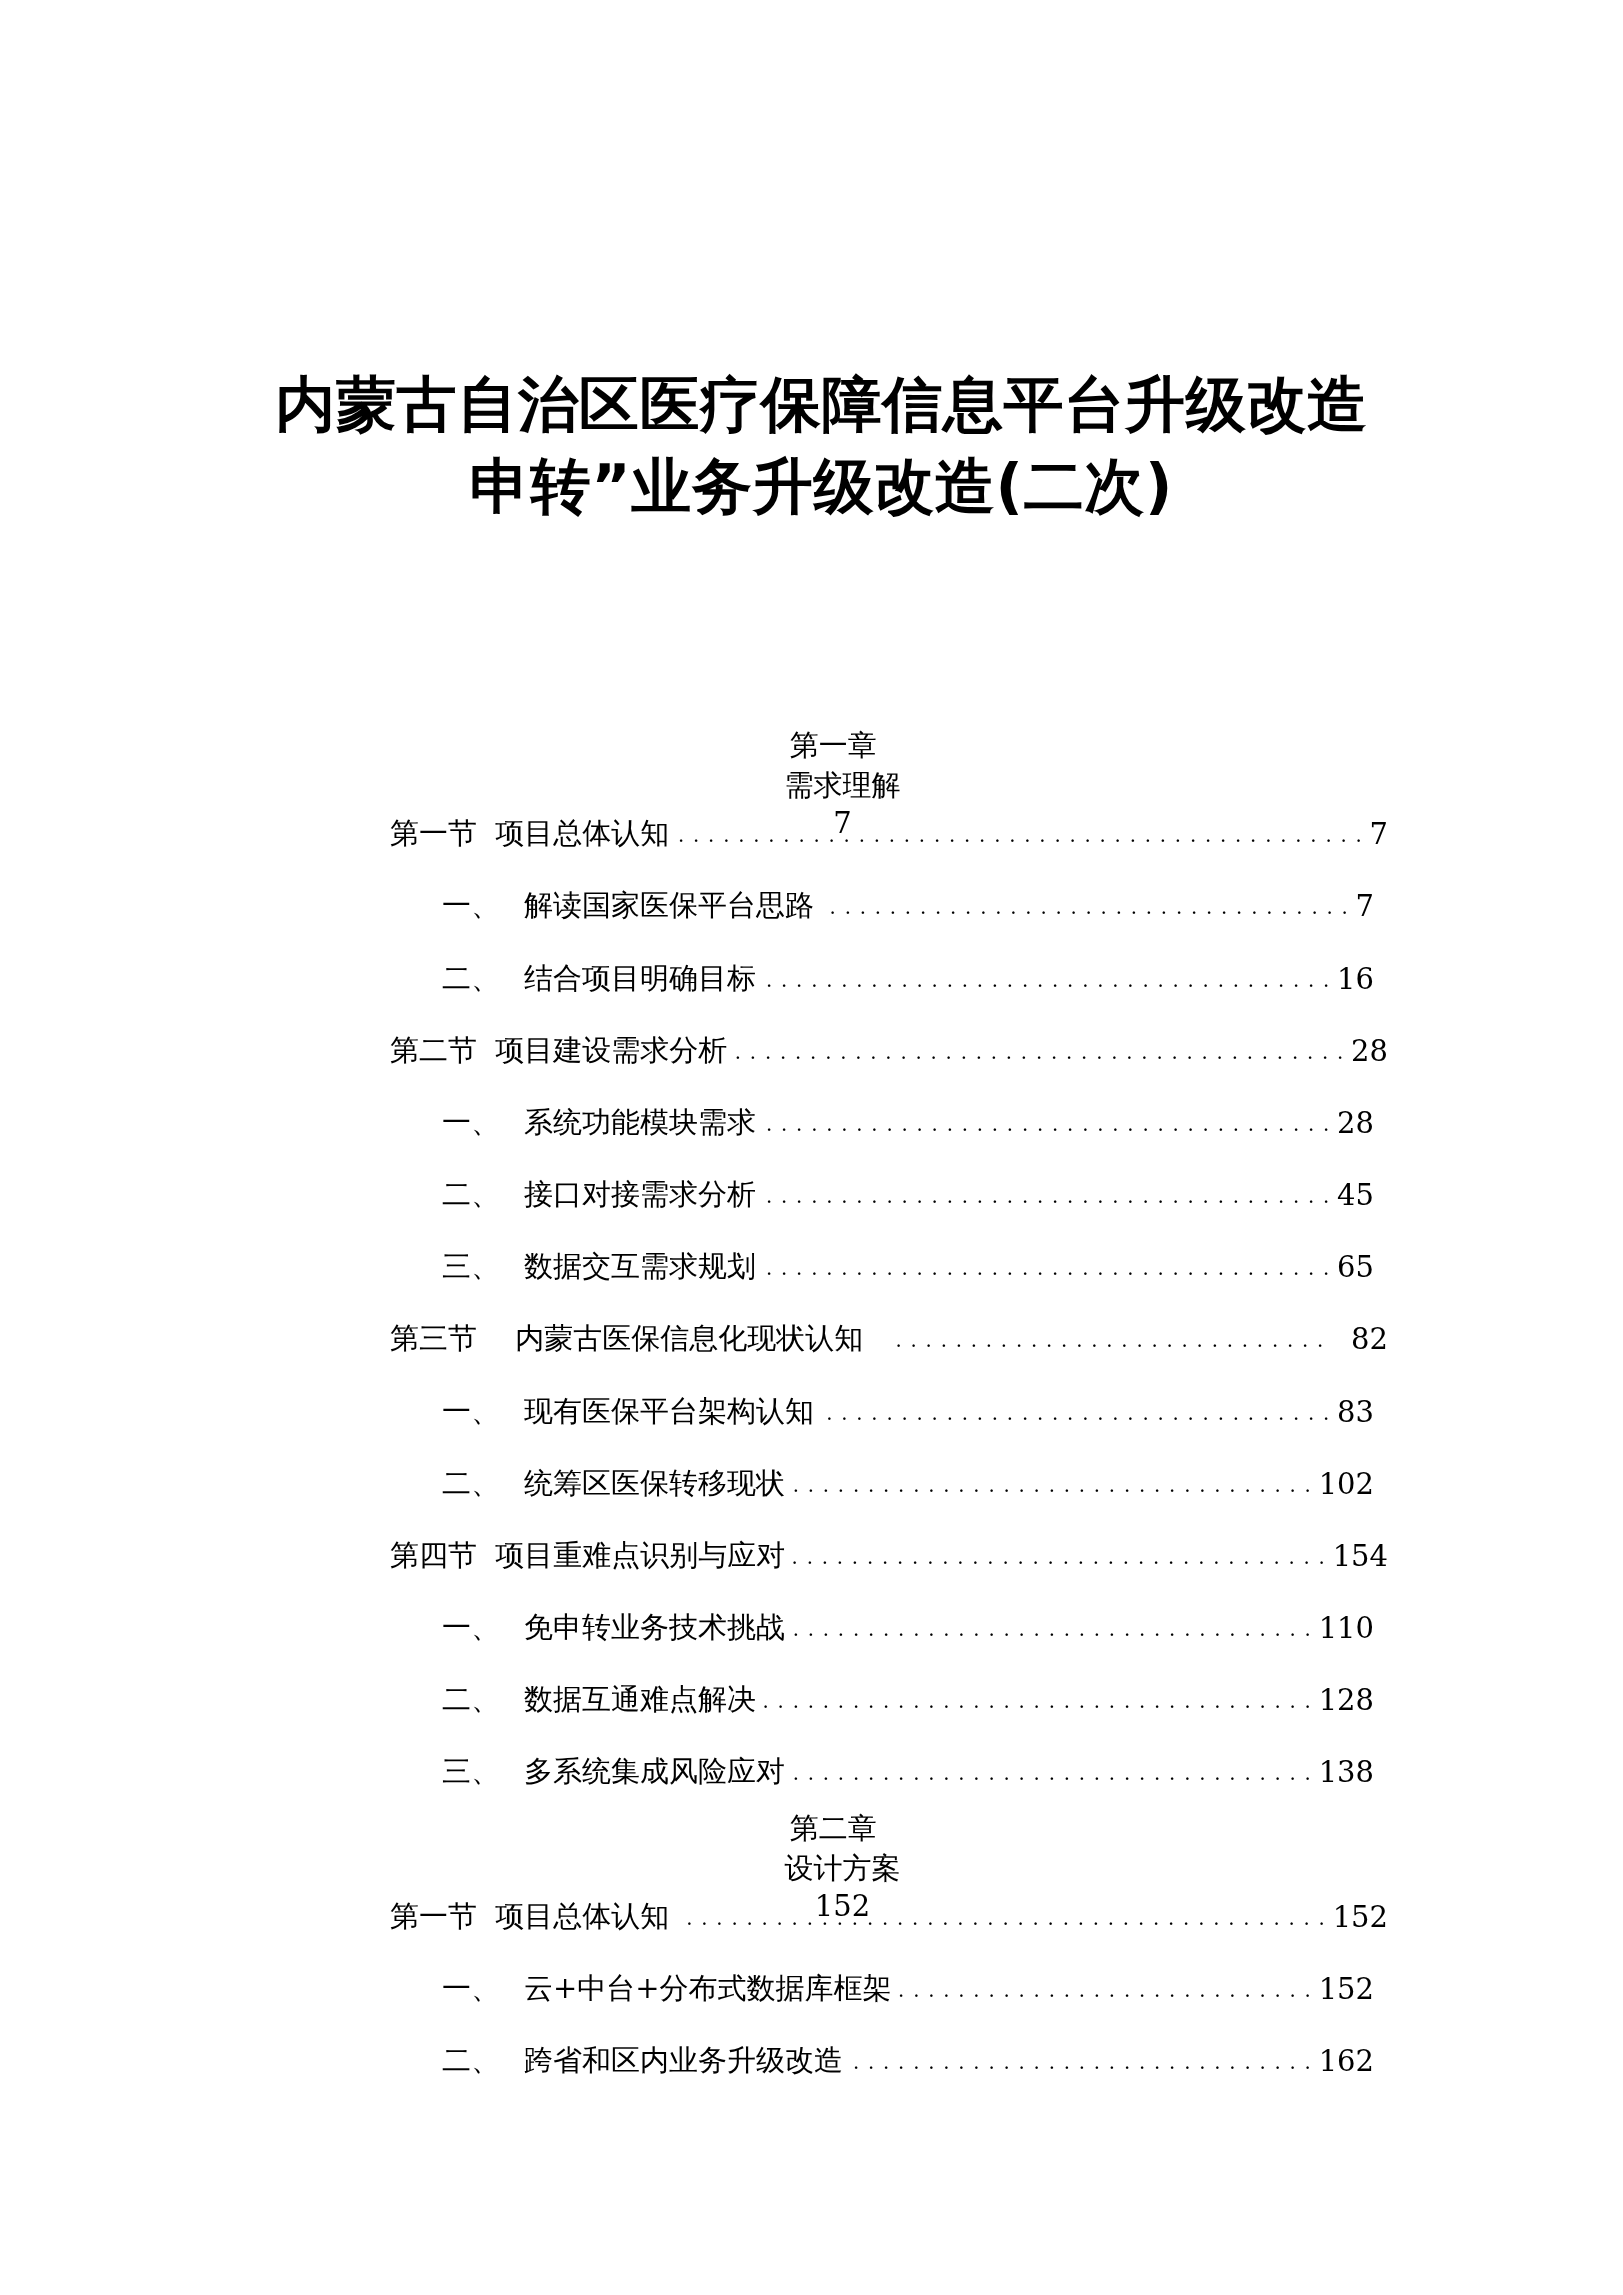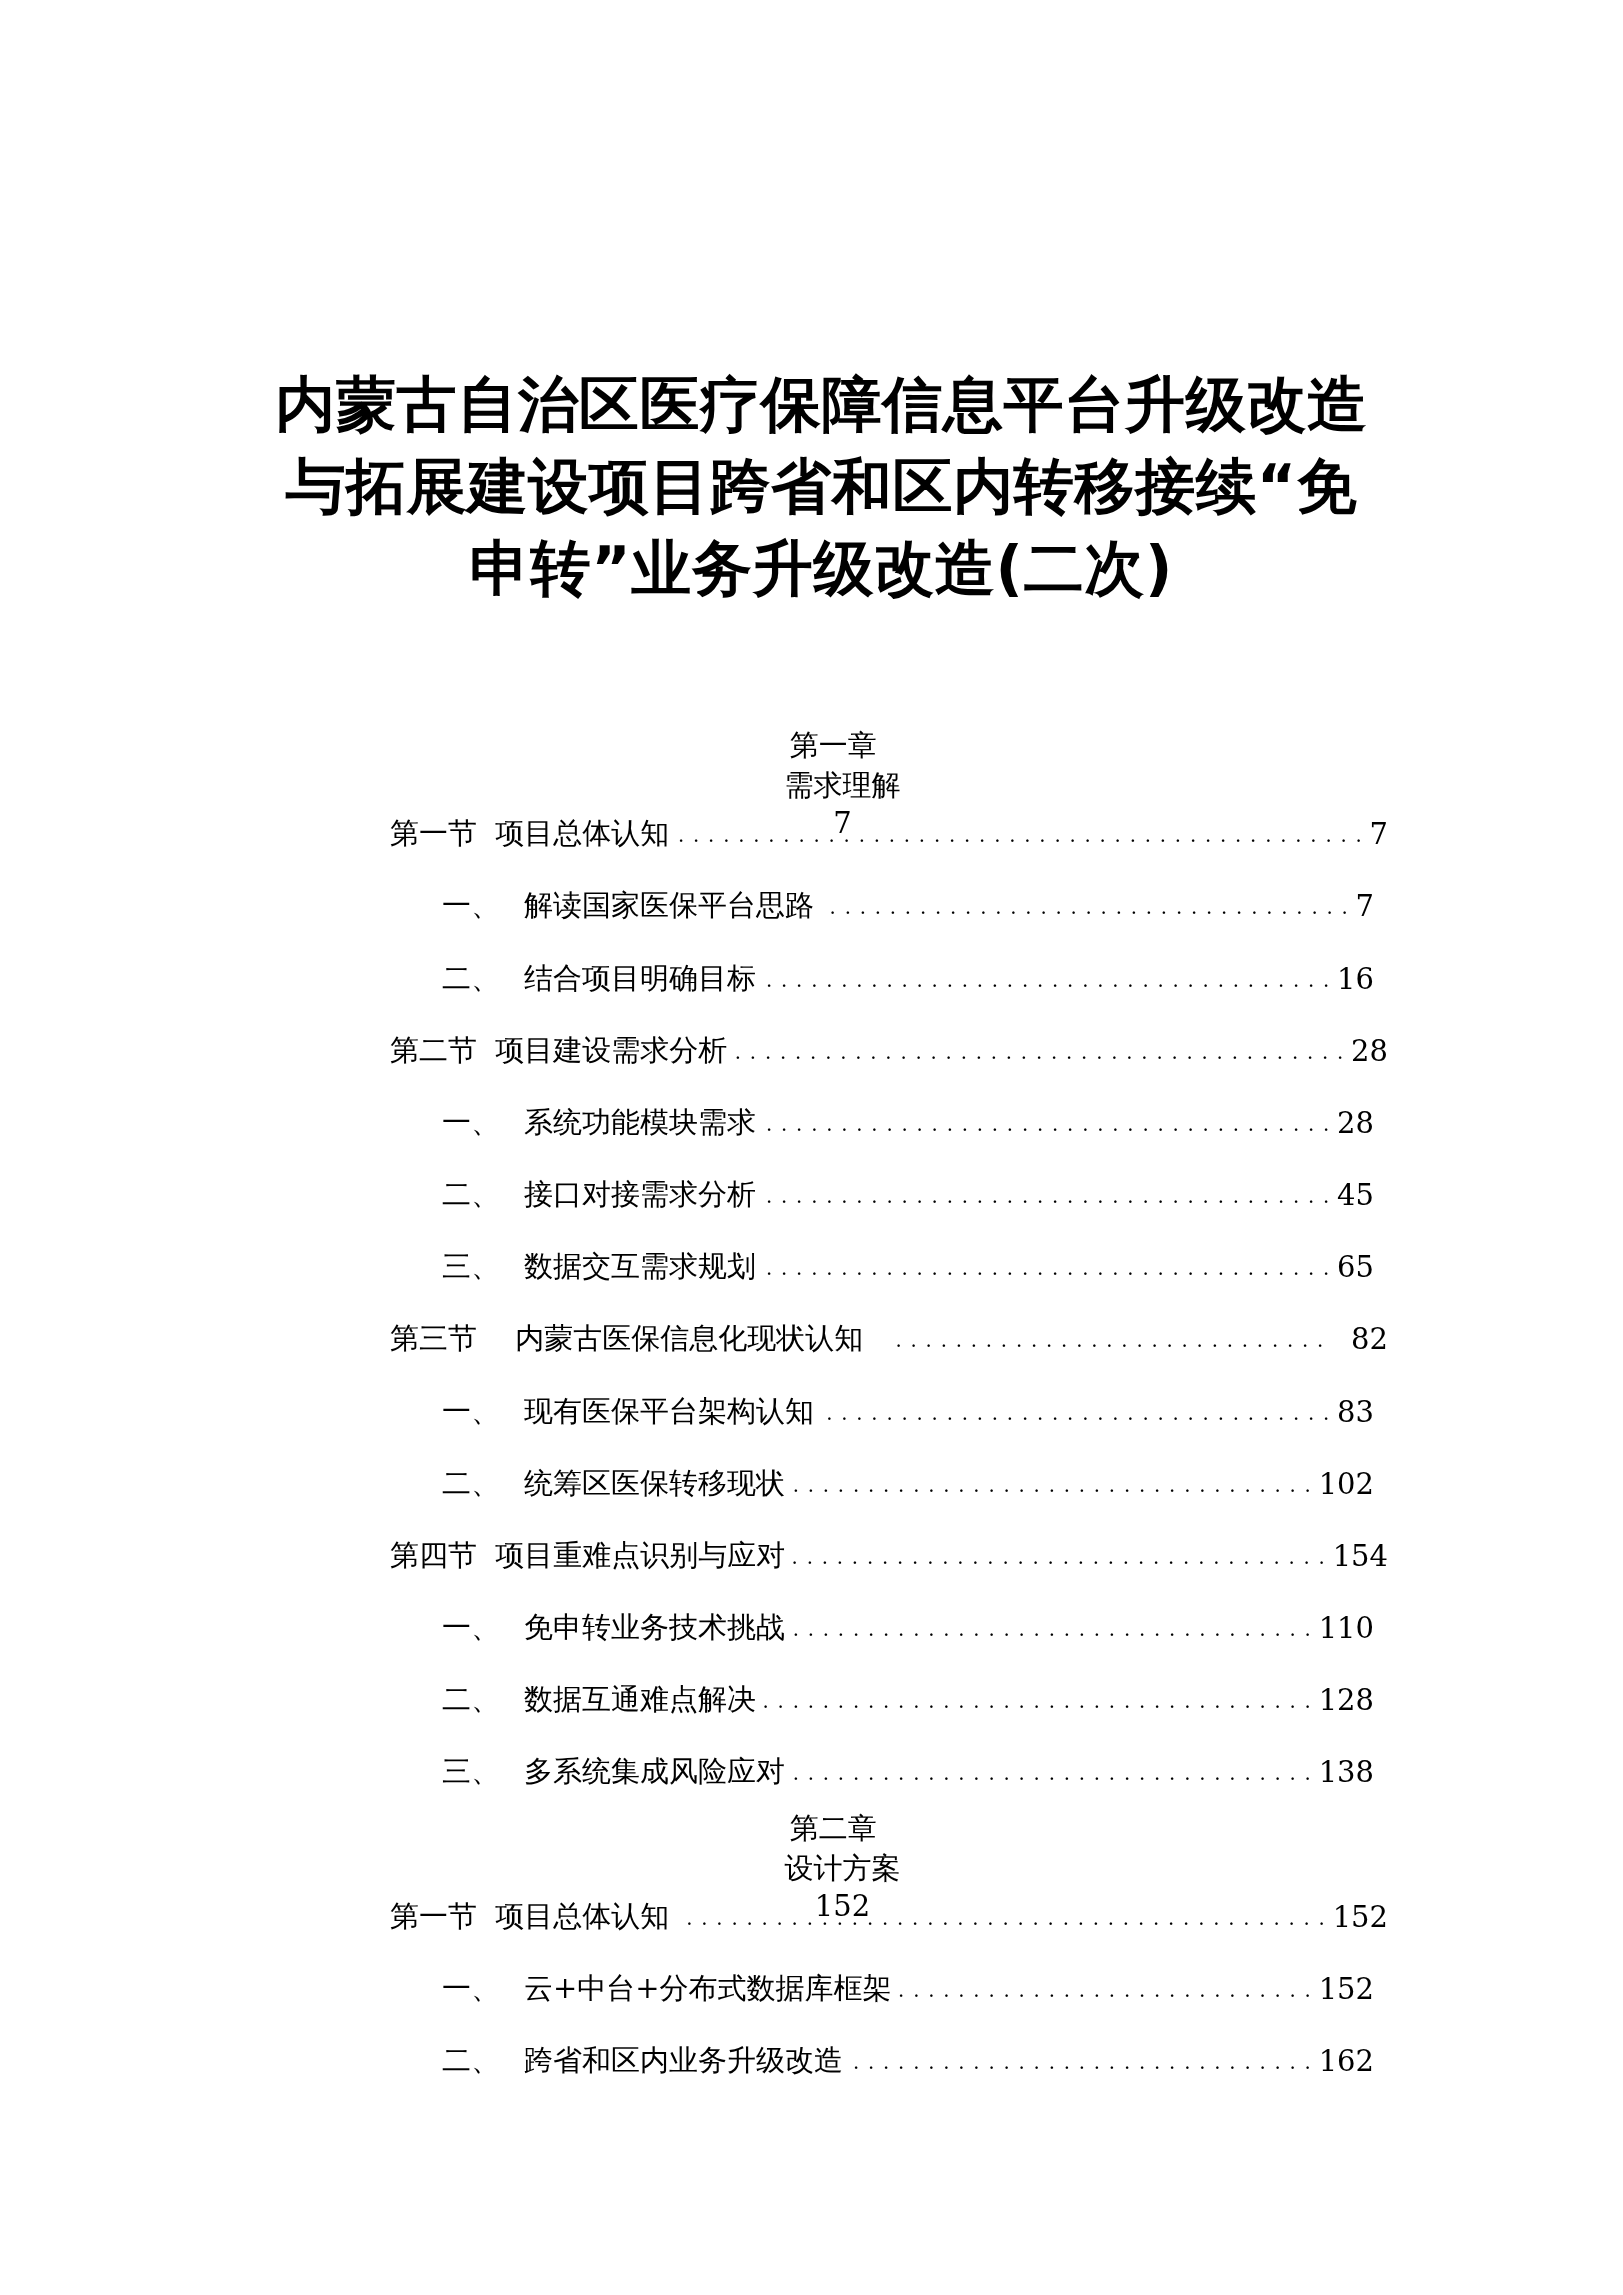--- a/index.html
+++ b/index.html
@@ -34,21 +34,20 @@
     position: absolute; right: 0; bottom: 1.3px; white-space: nowrap;
     font-size: 19.6px; letter-spacing: 1.3px;
   }
   .page { flex: 0 0 auto; text-align: right; }
 </style>
 </head>
 <body>
 
 <div class="title">
   <span class="line">内蒙古自治区医疗保障信息平台升级改造</span>
-  <span class="line">与拓展建设项目跨省和区内转移接续“免</span>
   <span class="line">申转”业务升级改造(二次)</span>
 </div>
 
 <div class="toc" id="toc">
     <div class="toc-row l1" style="top: 0px;">
       <span class="num">第一章</span>
       <span class="label">需求理解</span>
       <span class="leader"></span>
       <span class="page">7</span>
     </div>

